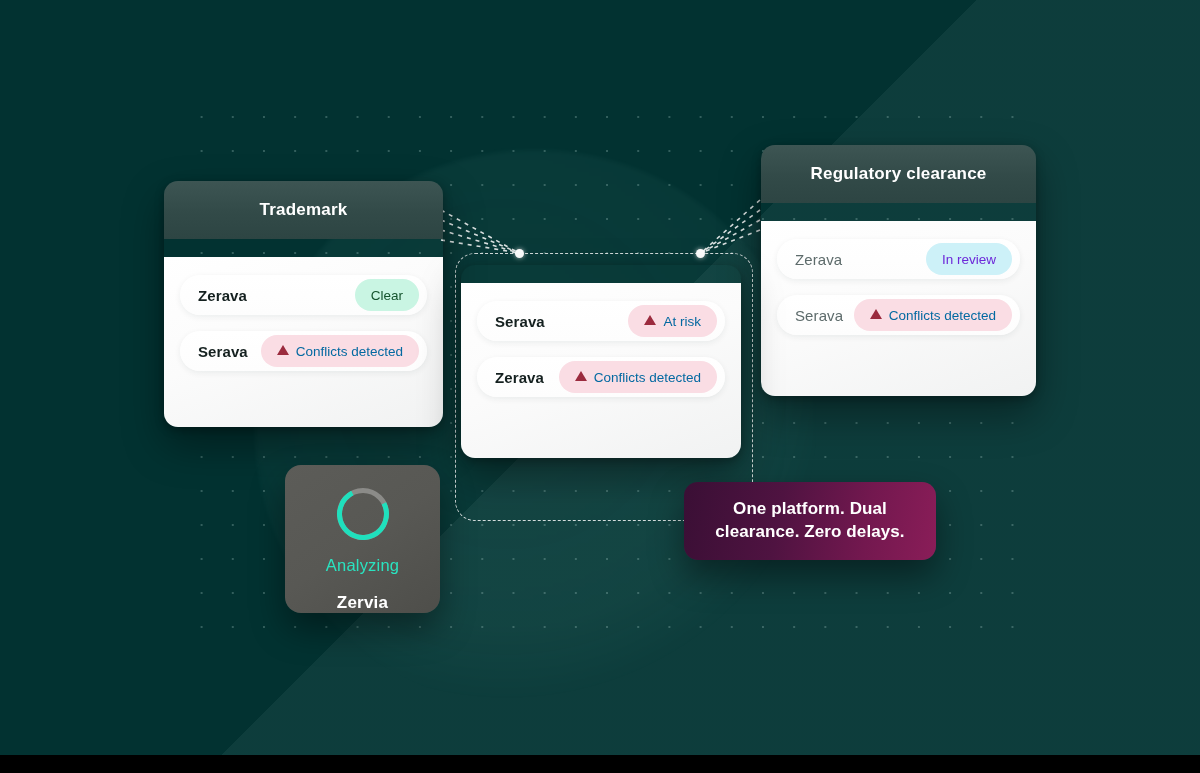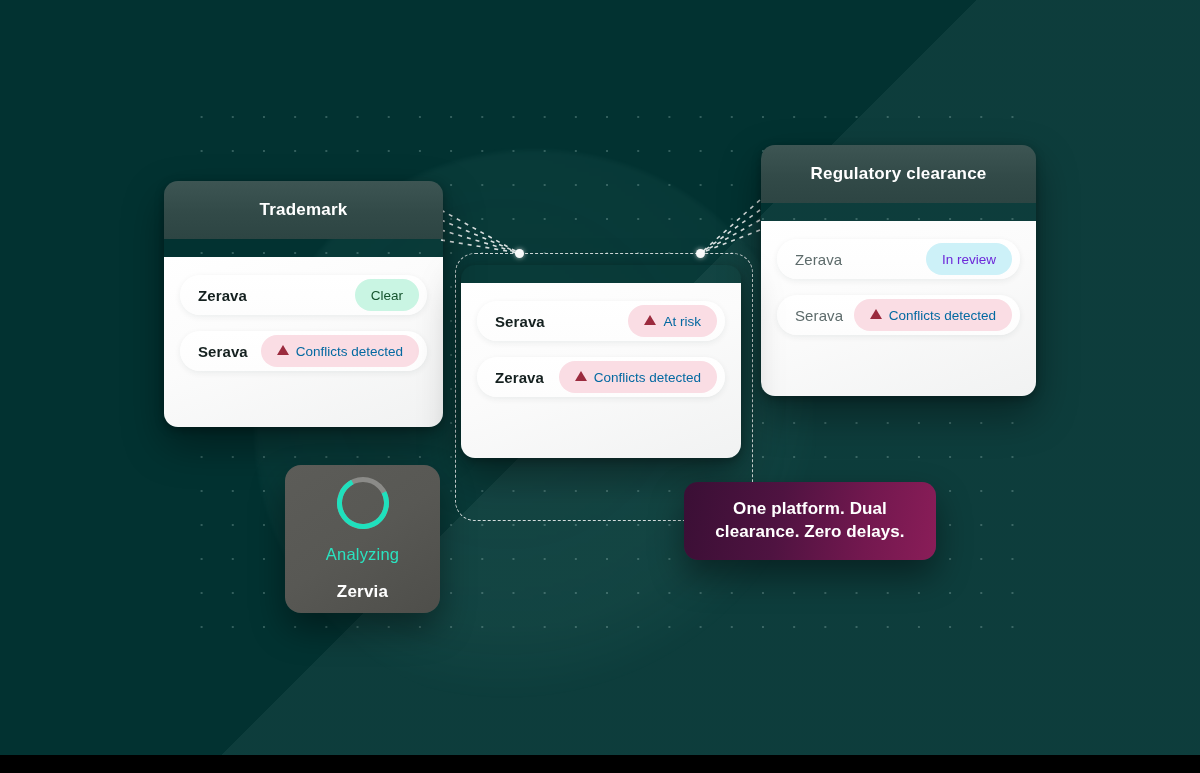--- a/index.html
+++ b/index.html
@@ -108,21 +108,21 @@
   }
   #node-left{left:515px;top:249px;}
   #node-right{left:696px;top:249px;}
 
   
   #card-analyzing{
     position:absolute;left:285px;top:465px;width:155px;height:148px;
     border-radius:16px;
     background:linear-gradient(145deg,#5c5c58 0%,#585854 50%,#4e4e4a 100%);
     box-shadow:0 16px 34px rgba(0,0,0,0.40);
-    display:flex;flex-direction:column;align-items:center;justify-content:center;
+    display:flex;flex-direction:column;align-items:center;justify-content:flex-end;
     gap:4px;
   }
   .spinner{
     width:52px;height:52px;position:relative;margin-bottom:12px;
   }
   .spinner .ring{
     position:absolute;inset:0;border-radius:50%;
     border:5px solid #8b8b88;
   }
   .spinner .arc{

